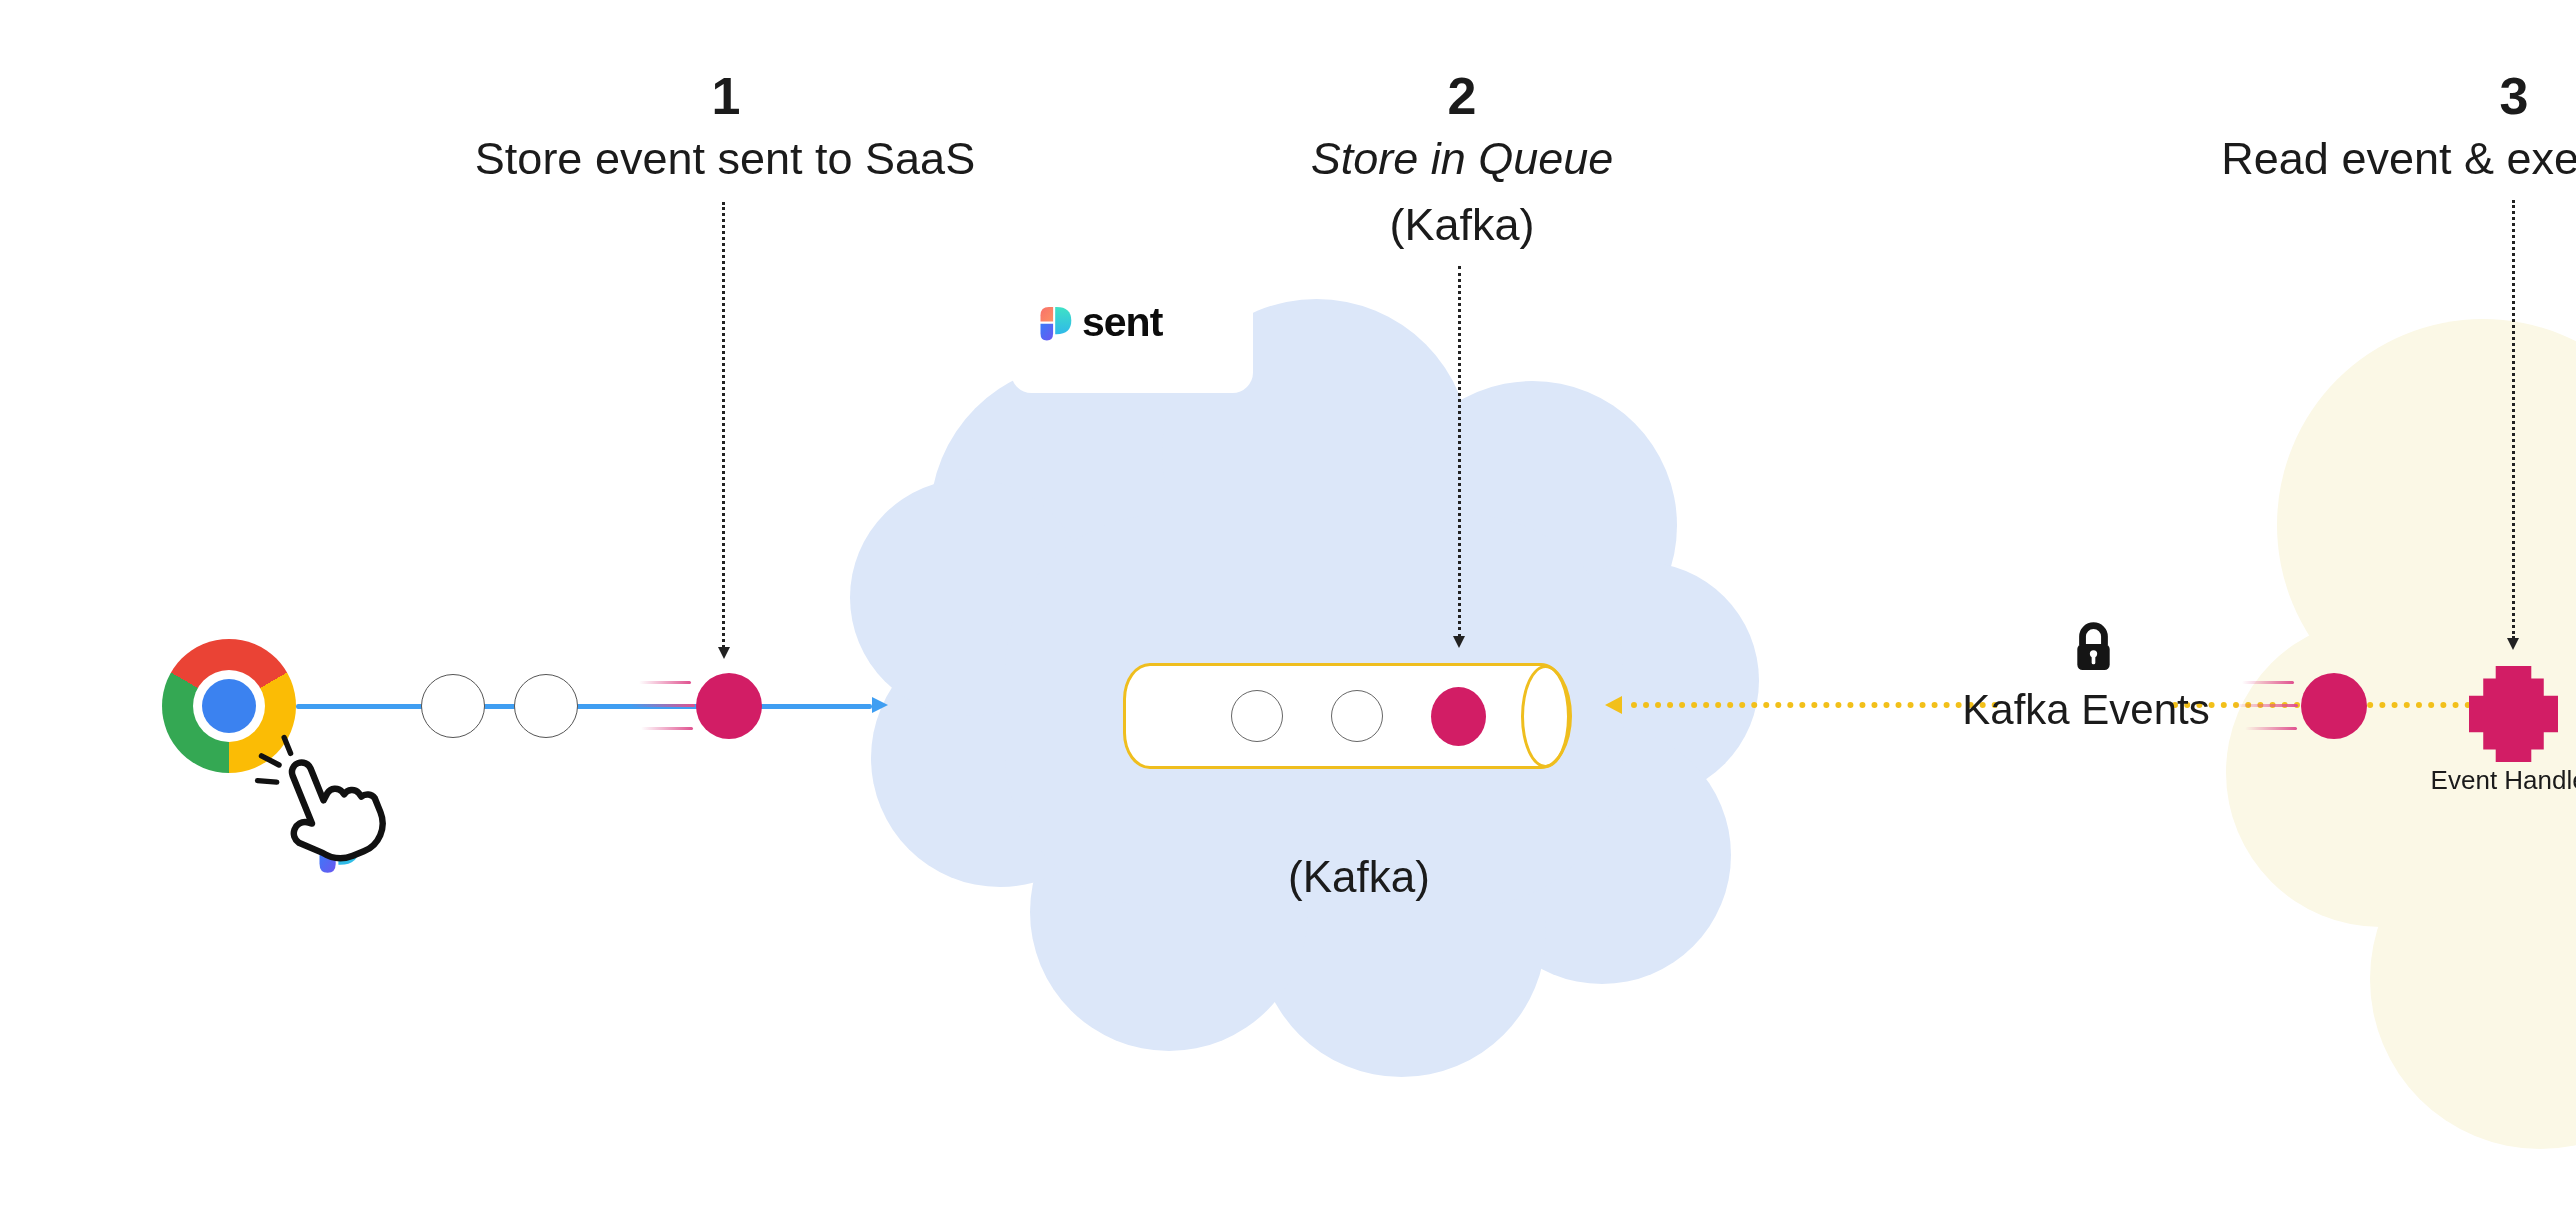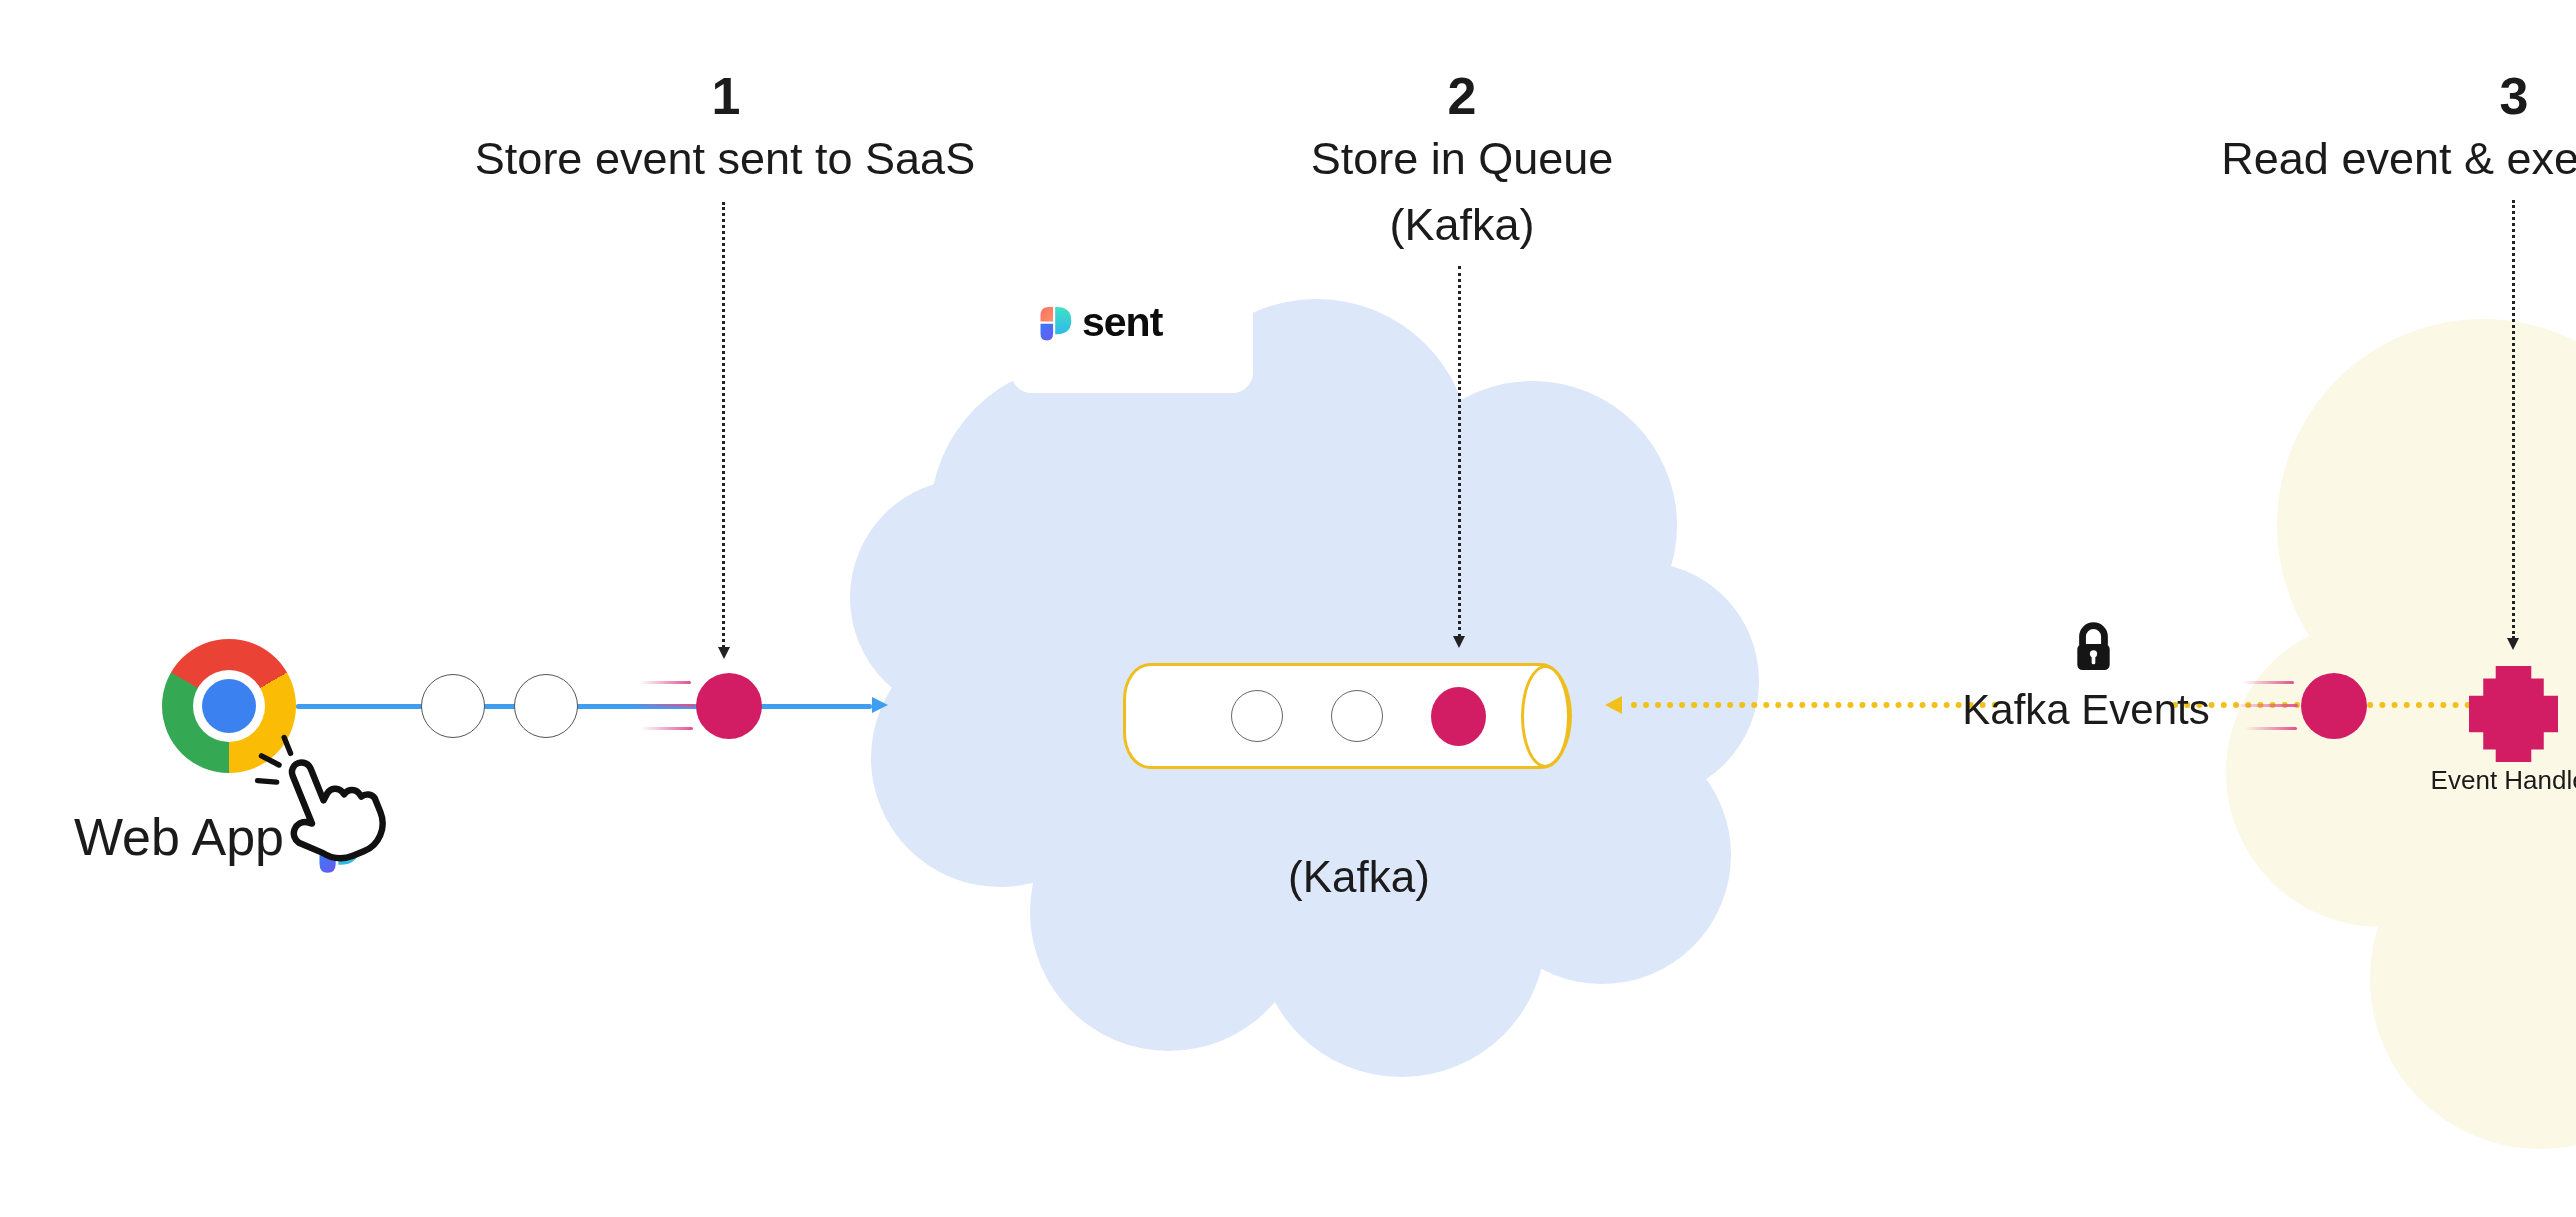--- a/index.html
+++ b/index.html
@@ -62,21 +62,21 @@
     <div class="cloud-circle" style="left:2226px;top:618px;width:309px;height:309px;"></div>
     <div class="cloud-core" style="left:2421px;top:438px;width:876px;height:541px;"></div>
   </div>
 
   <div class="ctr stepnum z5" style="left:726px;top:66px;">1</div>
   <div class="ctr steptitle z5" style="left:725px;top:133px;">Store event sent to SaaS</div>
   <div class="varrow z3" style="left:722px;top:202px;height:446px;"></div>
   <div class="varrow-head z3" style="left:718px;top:647px;"></div>
 
   <div class="ctr stepnum z5" style="left:1462px;top:66px;">2</div>
-  <div class="ctr steptitle z5" style="left:1462px;top:133px;">Store in Queue</div>
+  <div class="ctr steptitle z5" style="left:1462px;top:133px;font-style:italic;">Store in Queue</div>
   <div class="ctr steptitle z5" style="left:1462px;top:199px;">(Kafka)</div>
   <div class="varrow z3" style="left:1458px;top:266px;height:371px;"></div>
   <div class="varrow-head z3" style="left:1453px;top:636px;"></div>
 
   <div class="ctr stepnum z5" style="left:2514px;top:66px;">3</div>
   <div class="ctr steptitle z5" style="left:2514px;top:133px;">Read event &amp; execute runner</div>
   <div class="varrow z3" style="left:2512px;top:200px;height:439px;"></div>
   <div class="varrow-head z3" style="left:2507px;top:638px;"></div>
 
   <div class="chrome z3">
@@ -85,21 +85,20 @@
     </div>
   </div>
 
   <div class="abs z5" style="left:253px;top:725px;width:129px;height:144px;transform:rotate(-22deg);">
     <svg viewBox="0 0 120 130" width="129" height="144">
       <path d="M14,30 L30,38 M26,10 L38,24 M52,2 L52,18" stroke="#111" stroke-width="5" fill="none" stroke-linecap="round"></path>
       <path d="M46,38 a9,9 0 0 1 18,0 V70 l6,-5 a8.5,8.5 0 0 1 13,4 l1,3 a8.5,8.5 0 0 1 13,4 l1,4 a8.5,8.5 0 0 1 11,6 v14 a28,28 0 0 1 -28,28 h-11 a31,31 0 0 1 -25,-13 L28,98 a10.5,10.5 0 0 1 14,-15 l4,3 Z" fill="#fff" stroke="#111" stroke-width="6" stroke-linejoin="round"></path>
     </svg>
   </div>
 
-  <div class="ctr z3" style="left:179px;top:807px;font-size:52px;">Web App</div>
 
   <div class="abs z3" style="left:315px;top:820px;width:45px;height:62px;">
     <svg viewBox="0 0 100 115" width="45" height="62">
       <defs>
         <linearGradient id="pga" x1="0" y1="0" x2="1" y2="1">
             <stop offset="0" stop-color="#f8706a"></stop>
             <stop offset="1" stop-color="#fd9063"></stop>
           </linearGradient>
         <linearGradient id="pgb" x1="0" y1="0" x2="1" y2="1">
             <stop offset="0" stop-color="#3a7bf8"></stop>

